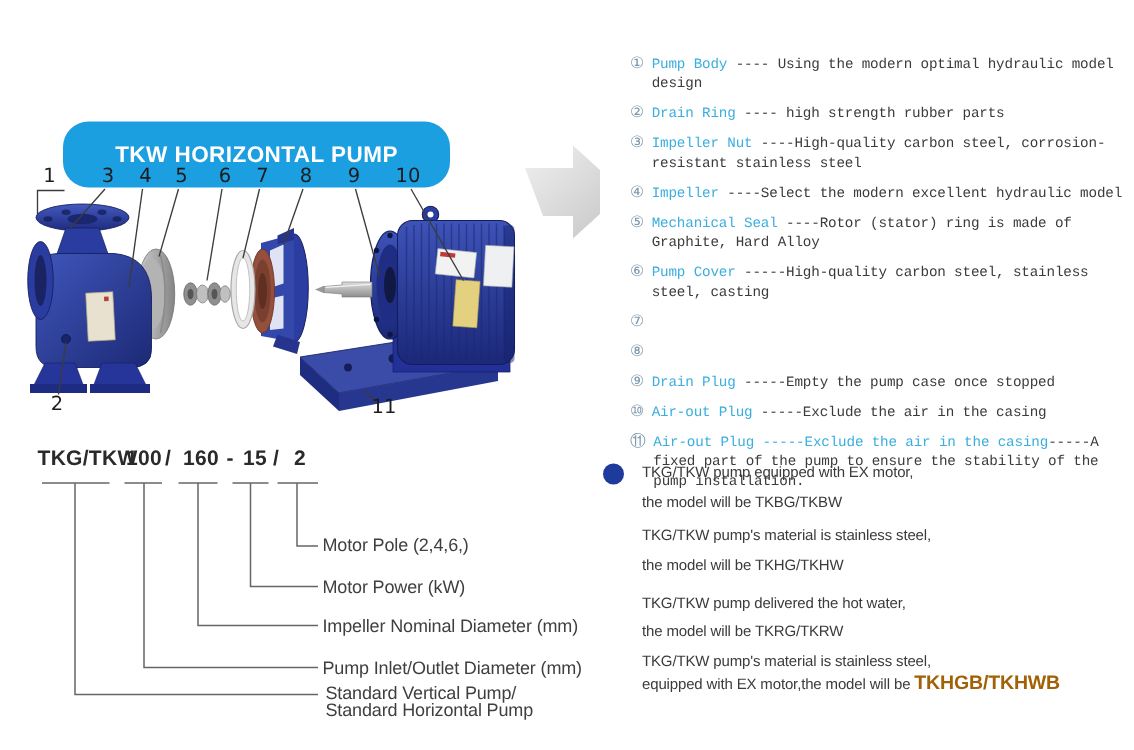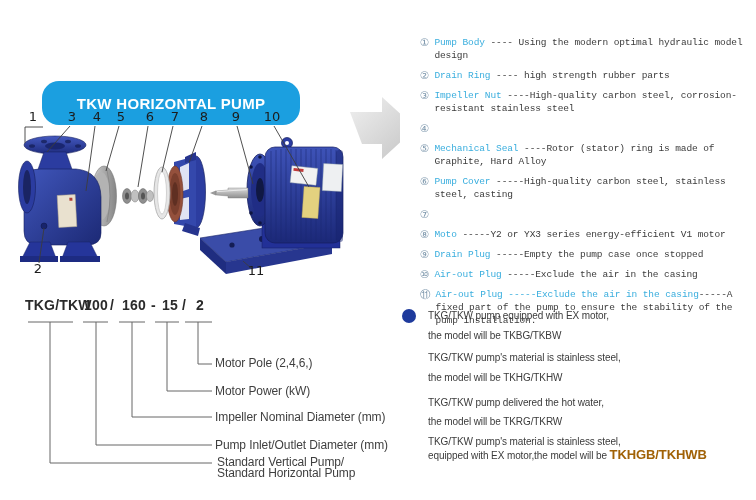--- a/index.html
+++ b/index.html
@@ -234,35 +234,35 @@
   <div class="part-item">
     <span class="part-num">②</span>
     <span class="part-text"><span class="part-name">Drain Ring</span><span class="part-desc"> ---- high strength rubber parts</span></span>
   </div>
   <div class="part-item">
     <span class="part-num">③</span>
     <span class="part-text"><span class="part-name">Impeller Nut</span><span class="part-desc"> ----High-quality carbon steel, corrosion-resistant stainless steel</span></span>
   </div>
   <div class="part-item">
     <span class="part-num">④</span>
+    <span class="part-text"><span class="part-name">Impeller</span><span class="part-desc"> ----Select the modern excellent hydraulic model</span></span>
   </div>
   <div class="part-item">
     <span class="part-num">⑤</span>
     <span class="part-text"><span class="part-name">Mechanical Seal</span><span class="part-desc"> ----Rotor (stator) ring is made of Graphite, Hard Alloy</span></span>
   </div>
   <div class="part-item">
     <span class="part-num">⑥</span>
     <span class="part-text"><span class="part-name">Pump Cover</span><span class="part-desc"> -----High-quality carbon steel, stainless steel, casting</span></span>
   </div>
   <div class="part-item">
     <span class="part-num">⑦</span>
   </div>
   <div class="part-item">
     <span class="part-num">⑧</span>
-    <span class="part-text"><span class="part-name">Moto</span><span class="part-desc"> -----Y2 or YX3 series energy-efficient V1 motor</span></span>
   </div>
   <div class="part-item">
     <span class="part-num">⑨</span>
     <span class="part-text"><span class="part-name">Drain Plug</span><span class="part-desc"> -----Empty the pump case once stopped</span></span>
   </div>
   <div class="part-item">
     <span class="part-num">⑩</span>
     <span class="part-text"><span class="part-name">Air-out Plug</span><span class="part-desc"> -----Exclude the air in the casing</span></span>
   </div>
   <div class="part-item">

